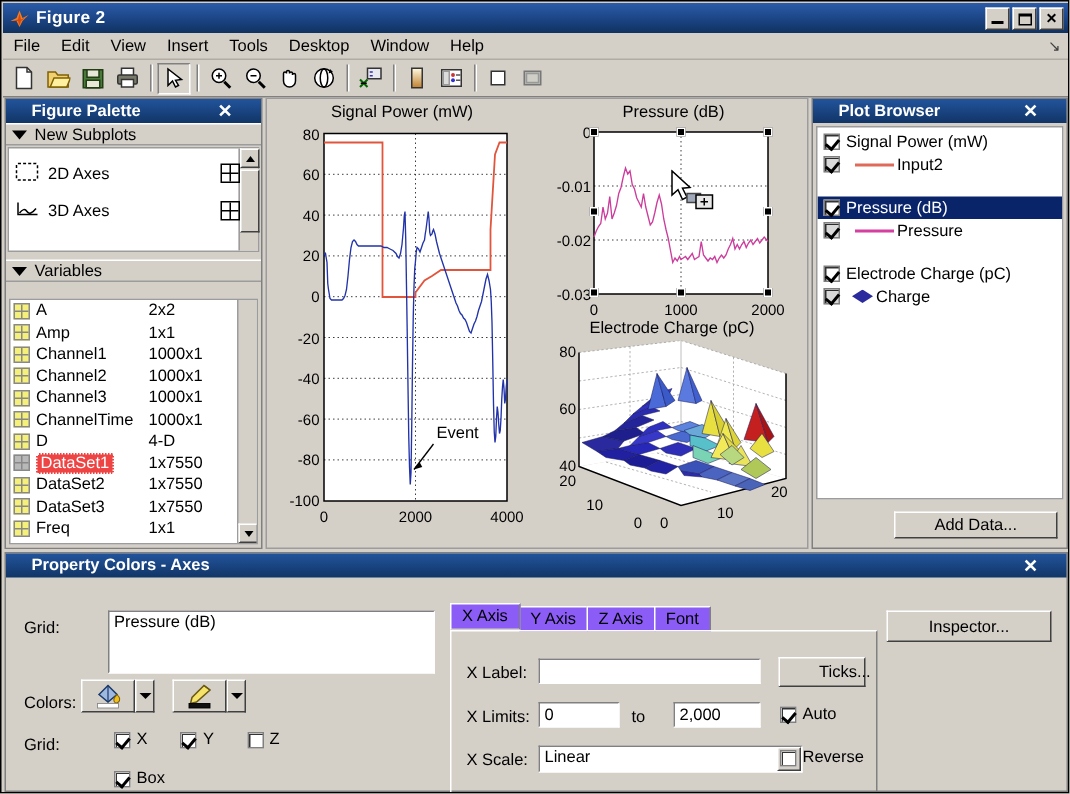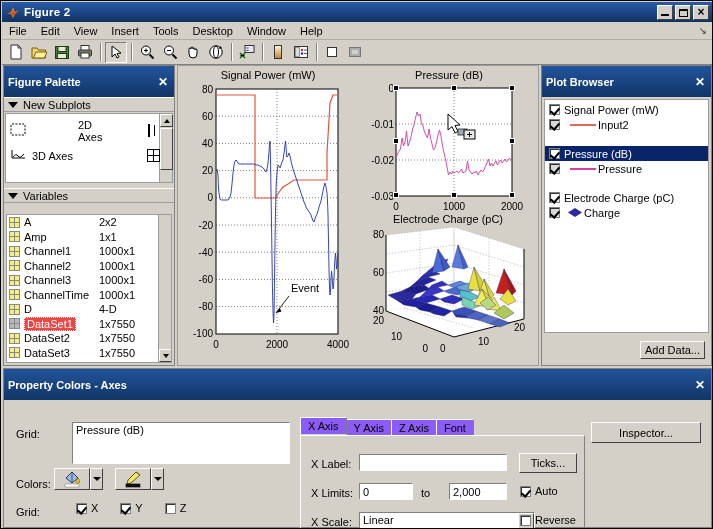--- a/index.html
+++ b/index.html
@@ -72,21 +72,21 @@
     position: relative;
   }
   .tb-btn.pressed { border-color: #808080 #fff #fff #808080; background: #d8d4cc; }
   .tb-sep { width: 2px; height: 18px; margin: 0 3px;
     border-left: 1px solid #808080; border-right: 1px solid #fff; }
 
   
   .panel-title {
     background: linear-gradient(to bottom, #22549c, #113566);
     color: #fff; font-weight: bold; font-size: 11px;
-    height: 31px; display: flex; align-items: center; padding: 0 4px;
+    height: 16px; display: flex; align-items: center; padding: 0 17px;
   }
   .panel-title .pt-text { flex: 1; }
   .panel-title .pt-close { font-weight: bold; cursor: default; font-size: 12px; padding: 0 2px; }
 
   
   #figpalette {
     position: absolute; left: 2px; top: 64px; width: 172px; height: 301px;
     background: #d4d0c8; border: 1px solid #808080;
     display: flex; flex-direction: column;
   }
@@ -160,21 +160,21 @@
     border:solid #000; border-width:0 2px 2px 0; transform: rotate(40deg);
   }
   .cbx.gray { background:#d9d9d9; }
   .linesw { width:26px; height:0; border-top:2px solid #000; margin-left:10px; flex:none; }
   .diamond { width:14px; height:9px; margin-left:8px; flex:none;
     background:#2b2b9e; clip-path: polygon(50% 0, 100% 50%, 50% 100%, 0 50%); }
   .pb-footer { height:30px; display:flex; align-items:center; justify-content:flex-end;
     padding-right:6px; }
   .btn {
     background:#d4d0c8; border:1px solid; border-color:#fff #404040 #404040 #fff;
-    font-size:11px; padding:2px 4px; color:#000; font-family:"Liberation Sans", sans-serif;
+    font-size:11px; padding:2px 26px; color:#000; font-family:"Liberation Sans", sans-serif;
   }
 
   
   #propeditor {
     position:absolute; left:2px; top:367px; width:709px; height:160px;
     background:#d4d0c8; border:1px solid #808080;
     display:flex; flex-direction:column;
   }
   #propeditor .pe-body { flex:1; position:relative; padding:6px 8px; }
   .pe-label { position:absolute; font-size:11px; color:#000; }
@@ -358,21 +358,21 @@
         <span class="tri"></span>
         <span>New Subplots</span>
       </div>
       <div class="subplots-area">
         <div class="vscroll" style="width:13px;">
           <div class="vs-btn">
               <span class="caret-up"></span>
             </div>
           <div class="vs-thumb" style="top:14px; height:42px;"></div>
         </div>
-        <div class="sp-row" style="margin-top:4px;gap:46px;">
+        <div class="sp-row" style="margin-top:4px;">
           <span>
             <svg width="16" height="13">
                 <rect x="1" y="1" width="14" height="11" rx="1" fill="#fff" stroke="#000" stroke-dasharray="2 1.4"></rect>
               </svg>
           </span>
           <span class="sp-lbl">2D Axes</span>
           <span class="grid-ico"></span>
           <span class="sp-arrow"></span>
         </div>
         <div class="sp-row">

